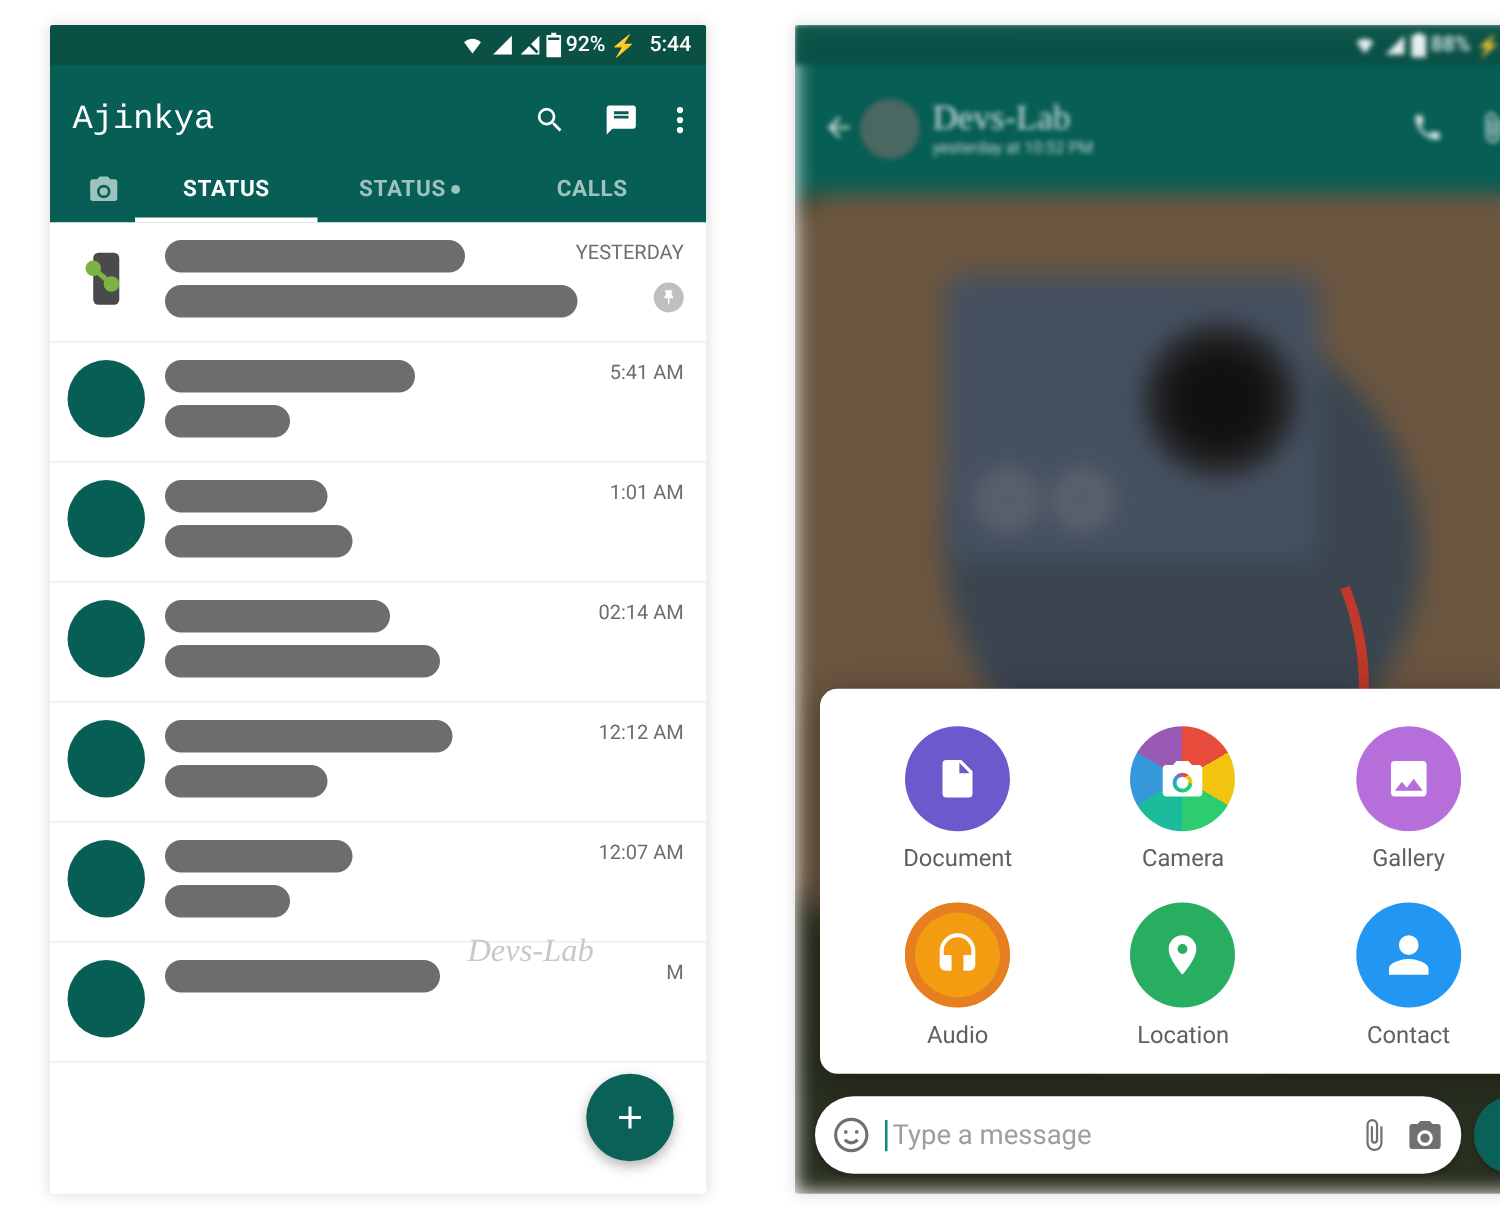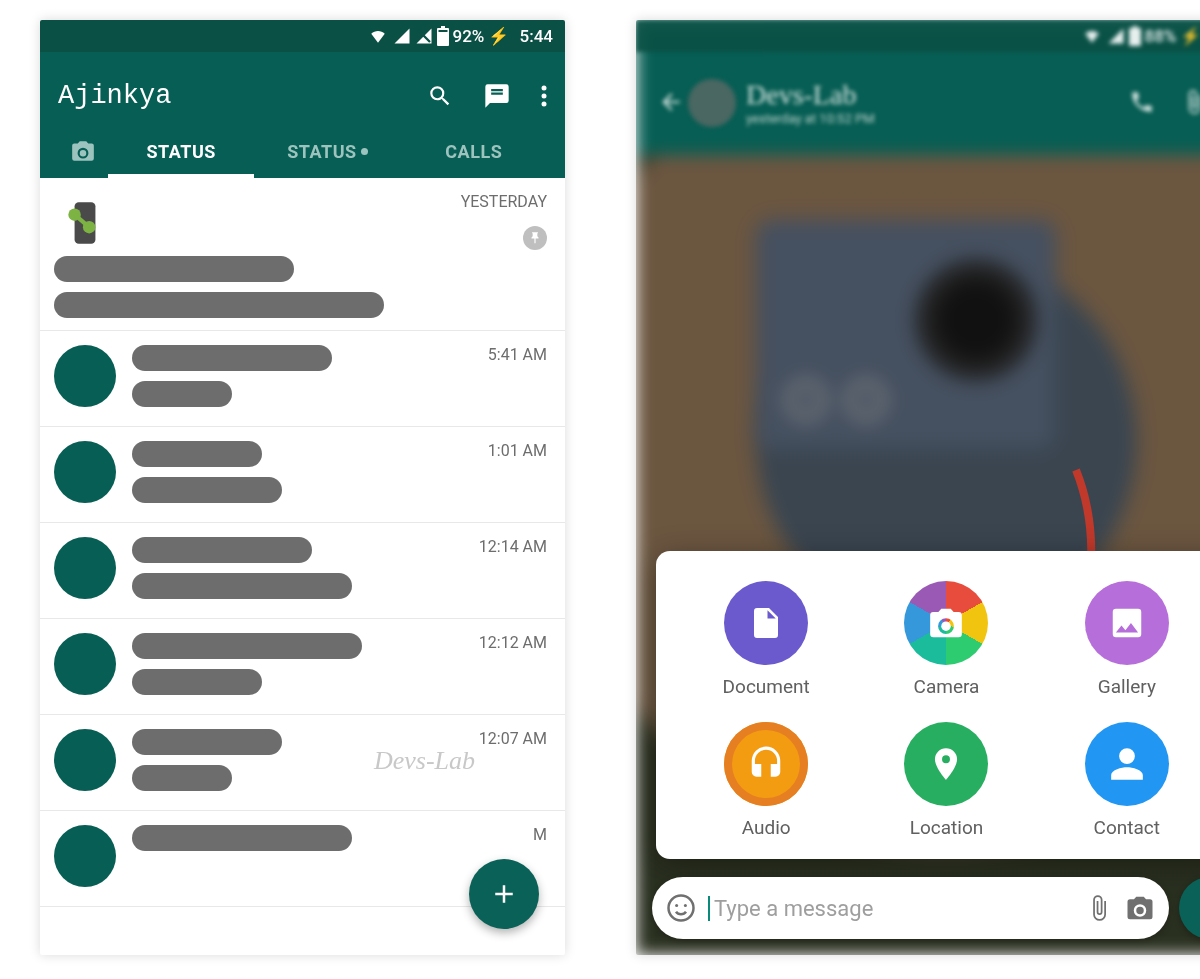--- a/index.html
+++ b/index.html
@@ -13,21 +13,21 @@
   .appbar-row1 { display:flex; align-items:center; height:56px; }
   .appbar-title { font-size:27px; font-weight:500; flex:1;font-family:Liberation Mono, monospace; }
   .appbar-actions { display:flex; gap:30px; align-items:center; }
   .tabs { display:flex; align-items:center; height:54px; color:#9cc3be; font-weight:700; font-size:18px; letter-spacing:.5px; }
   .tab-cam { width:50px; display:flex; justify-content:center; }
   .tab { flex:1; text-align:center; position:relative; height:100%; display:flex; align-items:center; justify-content:center; gap:4px; }
   .tab.active { color:#fff; }
   .tab.active::after { content:""; position:absolute; bottom:0; left:0; right:0; height:4px; background:#fff; }
   .chatlist { background:#fff; }
   .chat { display:flex; align-items:flex-start; padding:12px 18px 12px 14px; border-bottom:1px solid #e8e8e8; position:relative; min-height:96px;}
-  .chat:first-child { border-top: none; flex-direction: column;}
+  .chat:first-child { border-top: none;}
   .avatar { width:62px; height:62px; border-radius:50%; background:#075E54; flex-shrink:0; margin-right:16px; margin-top:2px; }
   .avatar.group { background:#fff; display:flex; align-items:center; justify-content:center; }
   .chat-body { flex:1; padding-top:2px; }
   .line1, .line2 { background:#6d6d6d; border-radius:16px; }
   .chat-time { color:#6d6d6d; font-size:16px; position:absolute; right:18px; top:14px; }
   .pin-badge { position:absolute; right:18px; top:48px; width:24px; height:24px; border-radius:50%; background:#bfbfbf; display:flex; align-items:center; justify-content:center; }
   .watermark { position:absolute; color:#c8c8c8; font-family: "Comic Sans MS", cursive; font-size:26px; right:90px; top:726px; font-style:italic;}
   .fab { position:absolute; right:26px; bottom:26px; width:70px; height:70px; border-radius:50%; background:#0a6157; box-shadow:0 4px 10px rgba(0,0,0,.3); display:flex; align-items:center; justify-content:center; color:#fff; font-size:40px; }
 
   
@@ -159,21 +159,21 @@
           <div class="line2" style="height: 26px; width: 150px;"></div>
         </div>
         <div class="chat-time">1:01 AM</div>
       </div>
       <div class="chat">
         <div class="avatar"></div>
         <div class="chat-body">
           <div class="line1" style="height: 26px; width: 180px; margin-bottom: 10px;"></div>
           <div class="line2" style="height: 26px; width: 220px;"></div>
         </div>
-        <div class="chat-time">12:14 AM</div>
+        <div class="chat-time">02:14 AM</div>
       </div>
       <div class="chat">
         <div class="avatar"></div>
         <div class="chat-body">
           <div class="line1" style="height: 26px; width: 230px; margin-bottom: 10px;"></div>
           <div class="line2" style="height: 26px; width: 130px;"></div>
         </div>
         <div class="chat-time">12:12 AM</div>
       </div>
       <div class="chat">

